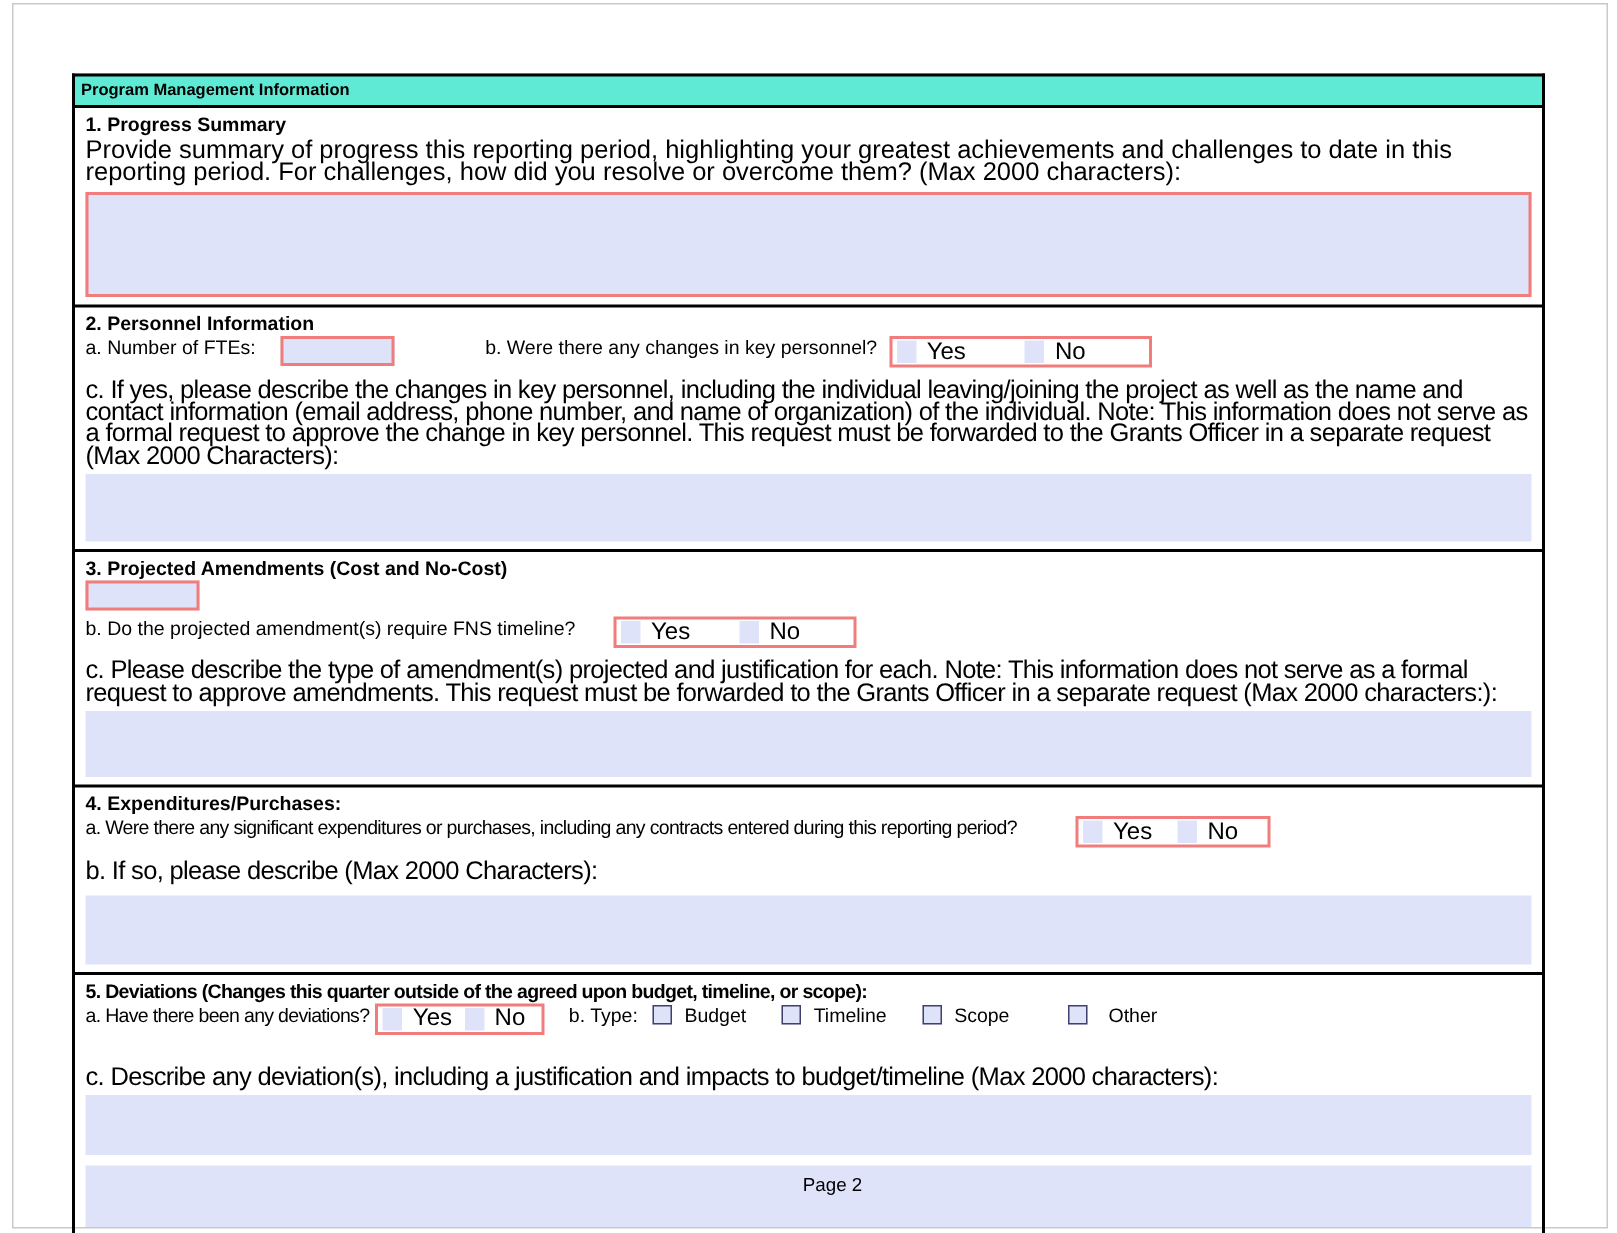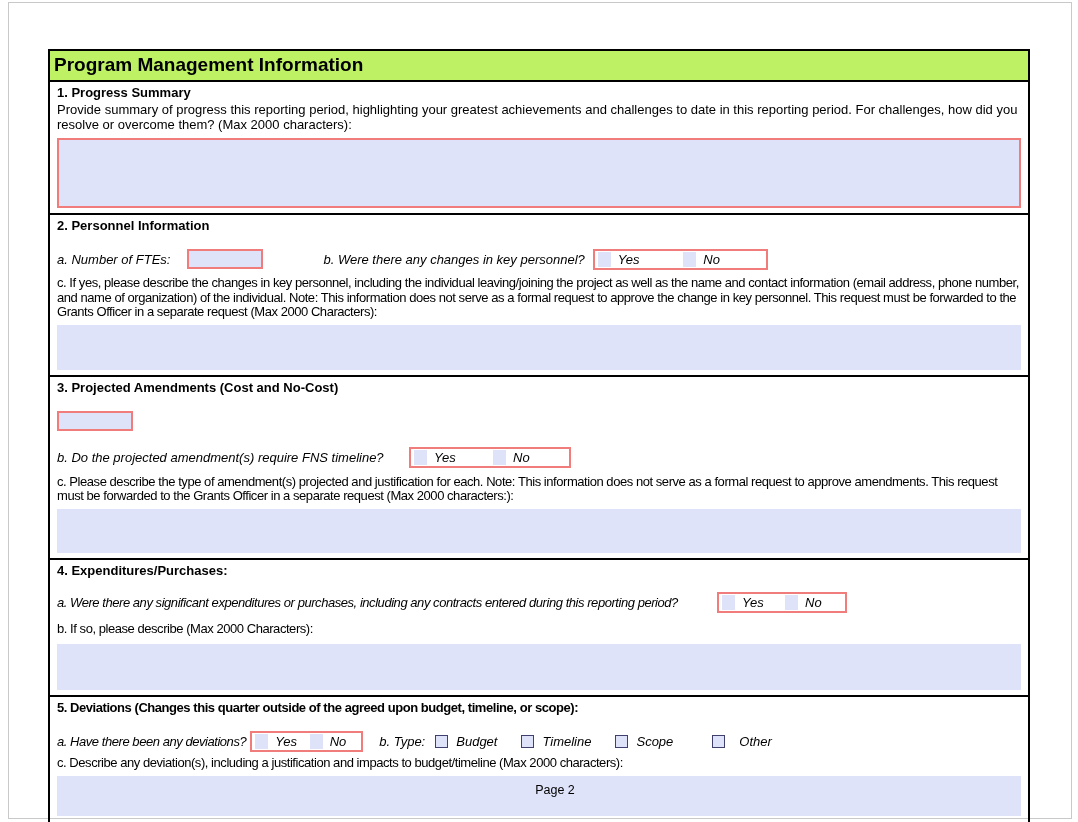--- a/index.html
+++ b/index.html
@@ -2,40 +2,40 @@
 <html><head>
 <meta charset="utf-8">
 <style>
   * { margin:0; padding:0; box-sizing:border-box; }
   html,body { width:1078px; height:822px; background:#fff; font-family:"Liberation Sans", sans-serif; color:#000; }
   body { position:relative; overflow:hidden; }
 
   .page-frame { position:absolute; left:8px; top:2px; width:1064px; height:817px; border:1px solid #c9c9c9; pointer-events:none; }
 
   .form-wrap { position:absolute; left:48px; top:49px; width:982px; }
-  .form-header { background:#bef264; border:2px solid #000; border-bottom:none; font-weight:bold; font-size:19px; padding:3px 4px 4px 4px; }
+  .form-header { background:#5eead4; border:2px solid #000; border-bottom:none; font-weight:bold; font-size:11px; padding:3px 4px 4px 4px; }
   .form-body { border:2px solid #000; }
 
   .section { padding:3px 7px 5px 7px; }
   .section + .section { border-top:2px solid #000; }
   .sec-title { font-weight:bold; font-size:13px; line-height:16px; }
-  .para { font-size:13px; line-height:14.5px; margin-top:2px; }
+  .para { font-size:17px; line-height:14.5px; margin-top:2px; }
   .narrow { letter-spacing:-0.45px; }
 
-  .row { display:flex; align-items:center; margin-top:13px; height:24px; font-size:13px;font-style:italic; }
+  .row { display:flex; align-items:flex-start; margin-top:0; height:24px; font-size:13px; }
   .row.tight { height:22px; }
 
   .big-field { height:70px; background:#dfe3f9; border:2px solid #f17c7c; margin-top:6px; }
   .plain-field { background:#dfe3f9; margin-top:5px; font-size:13px; padding:2px 4px; }
   .small-input { width:76px; height:20px; background:#dfe3f9; border:2px solid #f17c7c; }
 
   .yn { display:flex; align-items:center; border:2px solid #f17c7c; background:#fff; height:21px; }
   .yn-half { display:flex; align-items:center; flex:1; height:100%; cursor:default; }
   .yn-box { width:13px; height:15px; background:#dfe3f9; margin:0 7px 0 3px; flex:none; }
-  .yn-label { font-size:13px; }
+  .yn-label { font-size:16px; }
 
   .type-group { display:flex; align-items:center; }
   .type-box { width:13px; height:13px; background:#dfe3f9; border:1px solid #40406e; flex:none; }
   .type-label { font-size:13px; margin-left:8px; }
 
   .footer { position:absolute; left:16px; width:100%; top:783px; text-align:center; font-size:12.5px; }
 </style>
 </head>
 <body>
 
@@ -138,21 +138,21 @@
         </div>
         <div class="type-group" style="margin-left:24px;">
           <span class="type-box"></span>
           <span class="type-label">Scope</span>
         </div>
         <div class="type-group" style="margin-left:28px;padding-left:11px;">
           <span class="type-box"></span>
           <span class="type-label" style="margin-left:14px;">Other</span>
         </div>
       </div>
-      <div class="para narrow" style="margin-top:3px;">c. Describe any deviation(s), including a justification and impacts to budget/timeline (Max 2000 characters):</div>
+      <div class="para narrow" style="margin-top:18px;">c. Describe any deviation(s), including a justification and impacts to budget/timeline (Max 2000 characters):</div>
       <div class="plain-field" style="height:40px;"></div>
       <div class="plain-field" style="height:41px; margin-top:7px;"></div>
     </div>
 
   </div>
 </div>
 
 <div class="footer">Page 2</div>
 
 </body></html>

